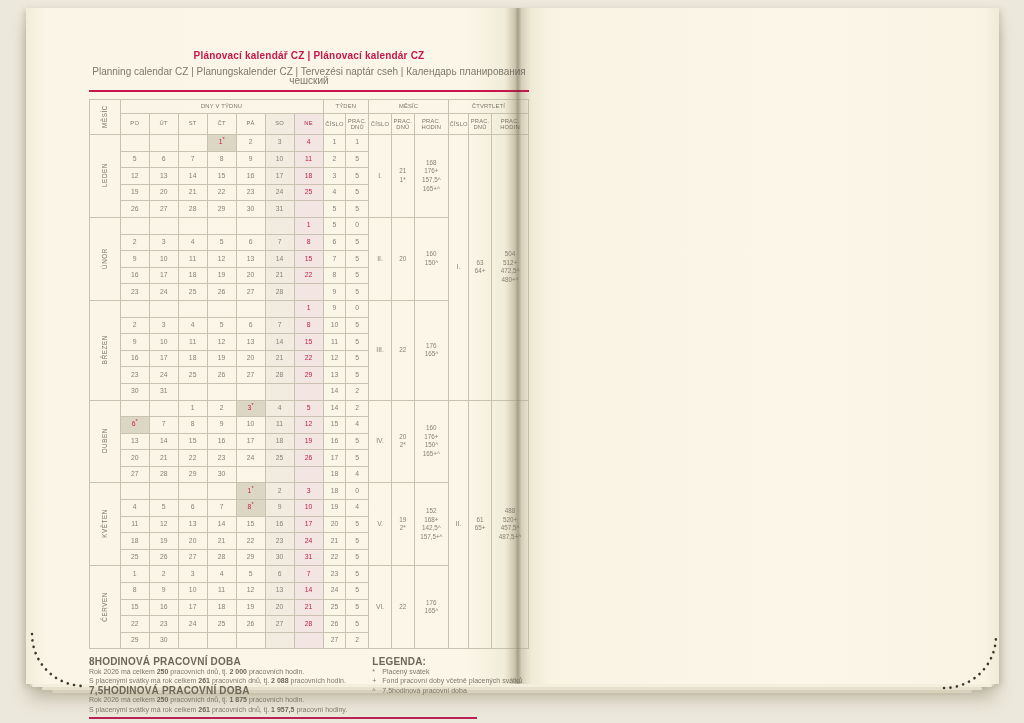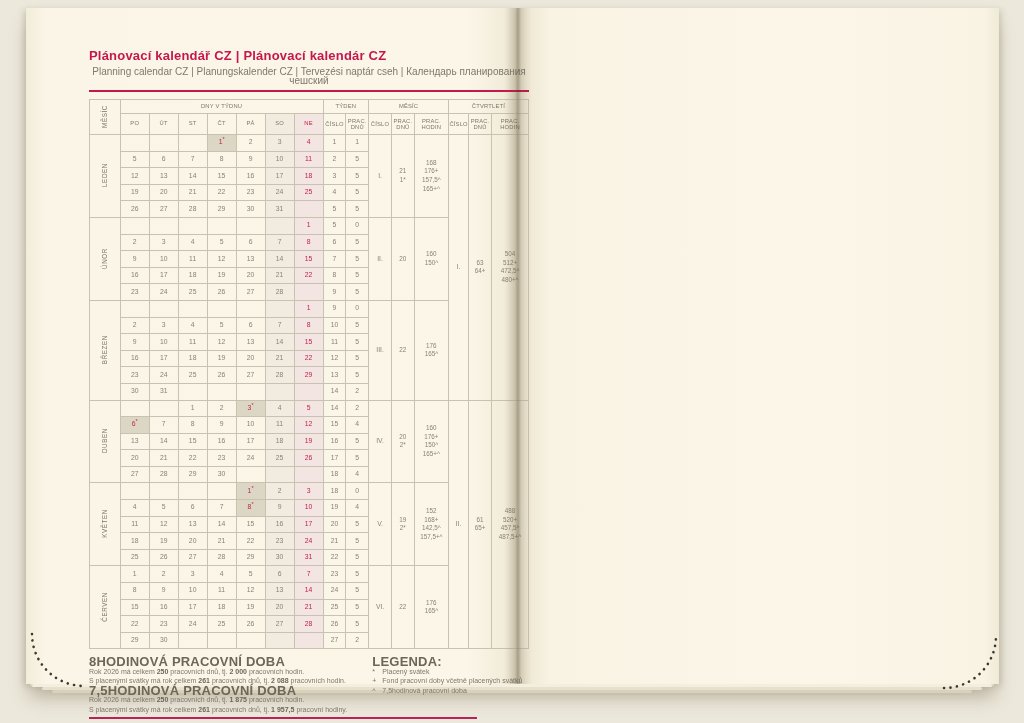--- a/index.html
+++ b/index.html
@@ -22,21 +22,21 @@
     background:linear-gradient(to right,rgba(90,78,50,0) 0%,rgba(90,78,50,.18) 40%,rgba(60,50,30,.34) 50%,rgba(90,78,50,.12) 62%,rgba(90,78,50,0) 100%);}
   .stack1,.stack2,.stack3,.stack4{position:absolute;border-radius:2px;}
   .stack1{left:32px;right:32px;top:684px;height:3px;background:#f3eedd;}
   .stack2{left:42px;right:42px;top:687px;height:3px;background:#e7e0cc;}
   .stack3{left:52px;right:52px;top:690px;height:3px;background:#d8d1bb;}
   .stack4{left:62px;right:62px;top:693px;height:2px;background:#c9c1aa;}
 
   .content{position:absolute;top:40px;z-index:4;}
   .content-left{left:63px;width:440px;}
 
-  .cal-title{font-size:13px;line-height:15px;font-weight:bold;color:#c5174e;letter-spacing:.2px;}
+  .cal-title{font-size:10px;line-height:15px;font-weight:bold;color:#c5174e;text-align:center;letter-spacing:.2px;}
   .cal-sub{font-size:10px;line-height:9px;color:#7f786b;text-align:center;margin-top:4px;}
   .rule-top{height:2px;background:#c5174e;margin-top:5px;}
 
   table.cal{width:100%;border-collapse:collapse;table-layout:fixed;margin-top:7px;}
   table.cal th,table.cal td{border:1px solid #c9c2b1;padding:0;line-height:1;
     text-align:center;vertical-align:middle;color:#8a8375;overflow:hidden;}
   table.cal thead th{font-size:5.8px;font-weight:normal;color:#7e776a;letter-spacing:.2px;}
   table.cal thead tr.h1 th{height:13px;}
   table.cal thead tr.h2 th{height:20px;}
   table.cal thead th.sat{background:#f1ecdf;}
@@ -49,21 +49,21 @@
   td.day.hol{background:#dcd6c5;color:#c2224b;}
   span.star{color:#c2224b;font-size:5.5px;vertical-align:super;line-height:0;}
   td.wk{font-size:6.3px;}
   td.sum{font-size:6.3px;}
   td.sum .ln{line-height:8.6px;font-size:6.3px;}
   td.mname,th.vhead{background:transparent;}
   .vtext{writing-mode:vertical-rl;transform:rotate(180deg);font-size:6.3px;color:#7e776a;letter-spacing:.6px;display:inline-block;max-height:100%;}
 
   .foot-wrap{display:flex;margin-top:8px;}
   .fl-text{width:272px;}
-  .fh{font-size:13px;font-weight:bold;color:#6e6759;line-height:9.5px;letter-spacing:.2px;}
+  .fh{font-size:10px;font-weight:bold;color:#6e6759;line-height:9.5px;letter-spacing:.2px;}
   .fl{font-size:7px;color:#7f786b;line-height:9.5px;}
   .fl b{color:#6e6759;}
   .legend{margin-left:17px;width:160px;}
   .legend-item{display:flex;font-size:7px;color:#7f786b;line-height:9.5px;}
   .legend-item .sym{width:10px;flex:none;}
   .legend-item .ltx{flex:1;}
   .rule-bottom{height:2px;background:#b72355;margin-top:3px;width:388px;}
 
   svg.corner{position:absolute;z-index:8;}
 </style>

